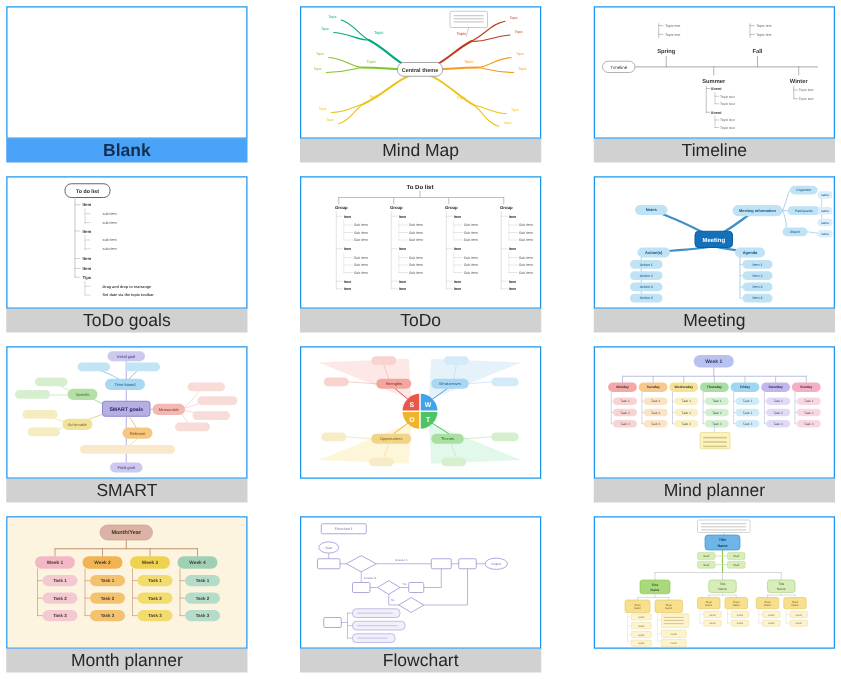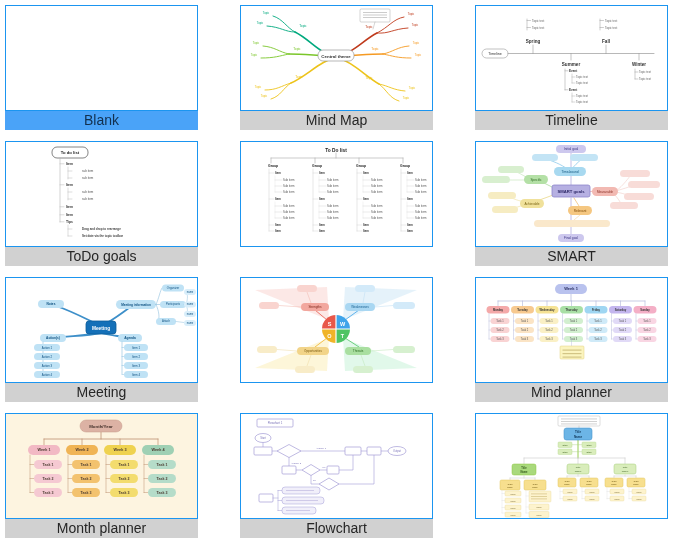--- a/index.html
+++ b/index.html
@@ -22,21 +22,21 @@
   .thumb svg{width:100%;height:100%;display:block;font-family:"Liberation Sans",sans-serif;}
   .label{
     height:19px;line-height:19px;text-align:center;
     font-size:14px;background:var(--label-bar,#d1d1d1);
     color:var(--label-text,#262626);
     white-space:nowrap;overflow:hidden;
   }
   .card.selected .label{
     background:var(--selected-bar,#4aa3f8);
     color:var(--selected-text,#12304e);
-    font-weight:normal;
+    font-weight:bold;
   }
 </style>
 </head>
 <body>
 
 <div class="grid">
 
   <div class="card selected">
     <div class="thumb"></div>
     <div class="label">Blank</div>
@@ -263,72 +263,21 @@
           <path d="M166,70 L173,70" stroke="#ccc" stroke-width="0.4" fill="none" stroke-linecap="round"></path>
           <text x="174" y="71" font-size="2.9" fill="#555" text-anchor="start" font-weight="normal">Sub item</text>
           <path d="M166,76 L173,76" stroke="#ccc" stroke-width="0.4" fill="none" stroke-linecap="round"></path>
           <text x="174" y="77" font-size="2.9" fill="#555" text-anchor="start" font-weight="normal">Sub item</text>
           <path d="M160,83 L165,83" stroke="#ccc" stroke-width="0.4" fill="none" stroke-linecap="round"></path>
           <text x="166" y="84" font-size="2.9" fill="#333" text-anchor="start" font-weight="bold">Item</text>
           <path d="M160,89 L165,89" stroke="#ccc" stroke-width="0.4" fill="none" stroke-linecap="round"></path>
           <text x="166" y="90" font-size="2.9" fill="#333" text-anchor="start" font-weight="bold">Item</text>
         </svg>
       </div>
-  </div>
-
-  <div class="card">
-    <div class="thumb">
-        <svg viewBox="0 0 191 104">
-          <path d="M95,11 L95,43" stroke="#b3ade0" stroke-width="0.8" fill="none" stroke-linecap="round"></path>
-          <path d="M95,56 L95,92" stroke="#b3ade0" stroke-width="0.8" fill="none" stroke-linecap="round"></path>
-          <rect x="80" y="3" width="30" height="8" fill="#cdc8ee" stroke="none" rx="4" stroke-width="0.5"></rect>
-          <text x="95" y="8.12" font-size="3.2" fill="#3a3380" text-anchor="middle" font-weight="normal">Initial goal</text>
-          <rect x="82" y="92" width="26" height="8" fill="#cdc8ee" stroke="none" rx="4" stroke-width="0.5"></rect>
-          <text x="95" y="97.12" font-size="3.2" fill="#3a3380" text-anchor="middle" font-weight="normal">Final goal</text>
-          <path d="M94,29 C88,24 80,20 70,17" stroke="#7ec3e8" stroke-width="0.7" fill="none" stroke-linecap="round"></path>
-          <path d="M94,29 C98,24 102,20 106,17" stroke="#7ec3e8" stroke-width="0.7" fill="none" stroke-linecap="round"></path>
-          <rect x="56" y="12" width="26" height="7" fill="#c3e4f5" stroke="none" rx="3.5" stroke-width="0.5"></rect>
-          <rect x="94" y="12" width="28" height="7" fill="#c3e4f5" stroke="none" rx="3.5" stroke-width="0.5"></rect>
-          <rect x="78" y="25" width="32" height="9" fill="#a8d9f0" stroke="none" rx="4.5" stroke-width="0.5"></rect>
-          <text x="94" y="30.62" font-size="3.2" fill="#11557e" text-anchor="middle" font-weight="normal">Time-bound</text>
-          <path d="M80,47 L62,38" stroke="#9ed48f" stroke-width="0.7" fill="none" stroke-linecap="round"></path>
-          <path d="M52,36 C46,33 42,30 36,28" stroke="#bfe3b4" stroke-width="0.6" fill="none" stroke-linecap="round"></path>
-          <path d="M52,38 C44,38 38,38 32,38" stroke="#bfe3b4" stroke-width="0.6" fill="none" stroke-linecap="round"></path>
-          <rect x="22" y="24" width="26" height="7" fill="#d8efcf" stroke="none" rx="3.5" stroke-width="0.5"></rect>
-          <rect x="6" y="34" width="28" height="7" fill="#d8efcf" stroke="none" rx="3.5" stroke-width="0.5"></rect>
-          <rect x="48" y="33" width="24" height="9" fill="#b4e0a6" stroke="none" rx="4.5" stroke-width="0.5"></rect>
-          <text x="60" y="38.62" font-size="3.2" fill="#2e6b22" text-anchor="middle" font-weight="normal">Specific</text>
-          <path d="M80,52 L58,60" stroke="#e6d27a" stroke-width="0.7" fill="none" stroke-linecap="round"></path>
-          <path d="M48,60 C40,58 36,56 30,54" stroke="#ecdf9e" stroke-width="0.6" fill="none" stroke-linecap="round"></path>
-          <path d="M48,63 C42,65 38,66 32,67" stroke="#ecdf9e" stroke-width="0.6" fill="none" stroke-linecap="round"></path>
-          <rect x="12" y="50" width="28" height="7" fill="#f6ecc2" stroke="none" rx="3.5" stroke-width="0.5"></rect>
-          <rect x="16" y="64" width="26" height="7" fill="#f6ecc2" stroke="none" rx="3.5" stroke-width="0.5"></rect>
-          <rect x="44" y="57" width="24" height="9" fill="#f0e19b" stroke="none" rx="4.5" stroke-width="0.5"></rect>
-          <text x="56" y="62.585" font-size="3.1" fill="#7a6414" text-anchor="middle" font-weight="normal">Achievable</text>
-          <path d="M112,50 L118,49" stroke="#e8a49c" stroke-width="0.7" fill="none" stroke-linecap="round"></path>
-          <path d="M140,49 C148,43 152,36 156,32" stroke="#f2cdc8" stroke-width="0.6" fill="none" stroke-linecap="round"></path>
-          <path d="M140,49 C150,46 156,44 160,42.5" stroke="#f2cdc8" stroke-width="0.6" fill="none" stroke-linecap="round"></path>
-          <path d="M140,50 C150,52 154,54 158,54.5" stroke="#f2cdc8" stroke-width="0.6" fill="none" stroke-linecap="round"></path>
-          <path d="M138,52 C142,56 144,60 146,63" stroke="#f2cdc8" stroke-width="0.6" fill="none" stroke-linecap="round"></path>
-          <rect x="144" y="28" width="30" height="7" fill="#f8dcd8" stroke="none" rx="3.5" stroke-width="0.5"></rect>
-          <rect x="152" y="39" width="32" height="7" fill="#f8dcd8" stroke="none" rx="3.5" stroke-width="0.5"></rect>
-          <rect x="148" y="51" width="30" height="7" fill="#f8dcd8" stroke="none" rx="3.5" stroke-width="0.5"></rect>
-          <rect x="134" y="60" width="28" height="7" fill="#f8dcd8" stroke="none" rx="3.5" stroke-width="0.5"></rect>
-          <rect x="116" y="45" width="26" height="9" fill="#f2b9b2" stroke="none" rx="4.5" stroke-width="0.5"></rect>
-          <text x="129" y="50.585" font-size="3.1" fill="#8a2f25" text-anchor="middle" font-weight="normal">Measurable</text>
-          <path d="M98,56 L103,64" stroke="#f0b765" stroke-width="0.7" fill="none" stroke-linecap="round"></path>
-          <path d="M104,73 L98,78" stroke="#f5d4a0" stroke-width="0.6" fill="none" stroke-linecap="round"></path>
-          <rect x="58" y="78" width="76" height="7" fill="#fae8cb" stroke="none" rx="3.5" stroke-width="0.5"></rect>
-          <rect x="92" y="64" width="24" height="9" fill="#f5c781" stroke="none" rx="4.5" stroke-width="0.5"></rect>
-          <text x="104" y="69.62" font-size="3.2" fill="#7d4a06" text-anchor="middle" font-weight="normal">Relevant</text>
-          <rect x="76" y="43" width="38" height="12" fill="#b6b0e2" stroke="#8d86cc" rx="2" stroke-width="0.8"></rect>
-          <text x="95" y="50.8" font-size="4.2" fill="#2c2766" text-anchor="middle" font-weight="bold">SMART goals</text>
-        </svg>
-      </div>
-    <div class="label">SMART</div>
+    <div class="label">ToDo</div>
   </div>
 
   <div class="card">
     <div class="thumb">
         <svg viewBox="0 0 191 104">
           <path d="M95,48 C82,42 66,33 50,28" stroke="#3d8fc9" stroke-width="1.8" fill="none" stroke-linecap="round"></path>
           <path d="M95,48 C108,42 118,33 126,28" stroke="#3d8fc9" stroke-width="1.8" fill="none" stroke-linecap="round"></path>
           <path d="M95,55 C80,58 60,58 48,60" stroke="#3d8fc9" stroke-width="1.8" fill="none" stroke-linecap="round"></path>
           <path d="M95,55 C106,58 116,58 122,60" stroke="#3d8fc9" stroke-width="1.8" fill="none" stroke-linecap="round"></path>
           <rect x="32" y="22" width="26" height="8" fill="#bfe2f5" stroke="none" rx="4" stroke-width="0.5"></rect>
@@ -384,20 +333,72 @@
           <rect x="118" y="84" width="24" height="7" fill="#bfe2f5" stroke="none" rx="3.5" stroke-width="0.5"></rect>
           <text x="130" y="88.515" font-size="2.9" fill="#0d5080" text-anchor="middle" font-weight="normal">Item 3</text>
           <path d="M116,96.5 L119,96.5" stroke="#8fc0de" stroke-width="0.5" fill="none" stroke-linecap="round"></path>
           <rect x="118" y="93" width="24" height="7" fill="#bfe2f5" stroke="none" rx="3.5" stroke-width="0.5"></rect>
           <text x="130" y="97.515" font-size="2.9" fill="#0d5080" text-anchor="middle" font-weight="normal">Item 4</text>
           <rect x="80" y="43" width="30" height="13" fill="#1470b8" stroke="#0d5d99" rx="3" stroke-width="0.8"></rect>
           <text x="95" y="51.5" font-size="4.8" fill="#fff" text-anchor="middle" font-weight="bold">Meeting</text>
         </svg>
       </div>
     <div class="label">Meeting</div>
+  </div>
+
+  <div class="card">
+    <div class="thumb">
+        <svg viewBox="0 0 191 104">
+          <path d="M95,11 L95,43" stroke="#b3ade0" stroke-width="0.8" fill="none" stroke-linecap="round"></path>
+          <path d="M95,56 L95,92" stroke="#b3ade0" stroke-width="0.8" fill="none" stroke-linecap="round"></path>
+          <rect x="80" y="3" width="30" height="8" fill="#cdc8ee" stroke="none" rx="4" stroke-width="0.5"></rect>
+          <text x="95" y="8.12" font-size="3.2" fill="#3a3380" text-anchor="middle" font-weight="normal">Initial goal</text>
+          <rect x="82" y="92" width="26" height="8" fill="#cdc8ee" stroke="none" rx="4" stroke-width="0.5"></rect>
+          <text x="95" y="97.12" font-size="3.2" fill="#3a3380" text-anchor="middle" font-weight="normal">Final goal</text>
+          <path d="M94,29 C88,24 80,20 70,17" stroke="#7ec3e8" stroke-width="0.7" fill="none" stroke-linecap="round"></path>
+          <path d="M94,29 C98,24 102,20 106,17" stroke="#7ec3e8" stroke-width="0.7" fill="none" stroke-linecap="round"></path>
+          <rect x="56" y="12" width="26" height="7" fill="#c3e4f5" stroke="none" rx="3.5" stroke-width="0.5"></rect>
+          <rect x="94" y="12" width="28" height="7" fill="#c3e4f5" stroke="none" rx="3.5" stroke-width="0.5"></rect>
+          <rect x="78" y="25" width="32" height="9" fill="#a8d9f0" stroke="none" rx="4.5" stroke-width="0.5"></rect>
+          <text x="94" y="30.62" font-size="3.2" fill="#11557e" text-anchor="middle" font-weight="normal">Time-bound</text>
+          <path d="M80,47 L62,38" stroke="#9ed48f" stroke-width="0.7" fill="none" stroke-linecap="round"></path>
+          <path d="M52,36 C46,33 42,30 36,28" stroke="#bfe3b4" stroke-width="0.6" fill="none" stroke-linecap="round"></path>
+          <path d="M52,38 C44,38 38,38 32,38" stroke="#bfe3b4" stroke-width="0.6" fill="none" stroke-linecap="round"></path>
+          <rect x="22" y="24" width="26" height="7" fill="#d8efcf" stroke="none" rx="3.5" stroke-width="0.5"></rect>
+          <rect x="6" y="34" width="28" height="7" fill="#d8efcf" stroke="none" rx="3.5" stroke-width="0.5"></rect>
+          <rect x="48" y="33" width="24" height="9" fill="#b4e0a6" stroke="none" rx="4.5" stroke-width="0.5"></rect>
+          <text x="60" y="38.62" font-size="3.2" fill="#2e6b22" text-anchor="middle" font-weight="normal">Specific</text>
+          <path d="M80,52 L58,60" stroke="#e6d27a" stroke-width="0.7" fill="none" stroke-linecap="round"></path>
+          <path d="M48,60 C40,58 36,56 30,54" stroke="#ecdf9e" stroke-width="0.6" fill="none" stroke-linecap="round"></path>
+          <path d="M48,63 C42,65 38,66 32,67" stroke="#ecdf9e" stroke-width="0.6" fill="none" stroke-linecap="round"></path>
+          <rect x="12" y="50" width="28" height="7" fill="#f6ecc2" stroke="none" rx="3.5" stroke-width="0.5"></rect>
+          <rect x="16" y="64" width="26" height="7" fill="#f6ecc2" stroke="none" rx="3.5" stroke-width="0.5"></rect>
+          <rect x="44" y="57" width="24" height="9" fill="#f0e19b" stroke="none" rx="4.5" stroke-width="0.5"></rect>
+          <text x="56" y="62.585" font-size="3.1" fill="#7a6414" text-anchor="middle" font-weight="normal">Achievable</text>
+          <path d="M112,50 L118,49" stroke="#e8a49c" stroke-width="0.7" fill="none" stroke-linecap="round"></path>
+          <path d="M140,49 C148,43 152,36 156,32" stroke="#f2cdc8" stroke-width="0.6" fill="none" stroke-linecap="round"></path>
+          <path d="M140,49 C150,46 156,44 160,42.5" stroke="#f2cdc8" stroke-width="0.6" fill="none" stroke-linecap="round"></path>
+          <path d="M140,50 C150,52 154,54 158,54.5" stroke="#f2cdc8" stroke-width="0.6" fill="none" stroke-linecap="round"></path>
+          <path d="M138,52 C142,56 144,60 146,63" stroke="#f2cdc8" stroke-width="0.6" fill="none" stroke-linecap="round"></path>
+          <rect x="144" y="28" width="30" height="7" fill="#f8dcd8" stroke="none" rx="3.5" stroke-width="0.5"></rect>
+          <rect x="152" y="39" width="32" height="7" fill="#f8dcd8" stroke="none" rx="3.5" stroke-width="0.5"></rect>
+          <rect x="148" y="51" width="30" height="7" fill="#f8dcd8" stroke="none" rx="3.5" stroke-width="0.5"></rect>
+          <rect x="134" y="60" width="28" height="7" fill="#f8dcd8" stroke="none" rx="3.5" stroke-width="0.5"></rect>
+          <rect x="116" y="45" width="26" height="9" fill="#f2b9b2" stroke="none" rx="4.5" stroke-width="0.5"></rect>
+          <text x="129" y="50.585" font-size="3.1" fill="#8a2f25" text-anchor="middle" font-weight="normal">Measurable</text>
+          <path d="M98,56 L103,64" stroke="#f0b765" stroke-width="0.7" fill="none" stroke-linecap="round"></path>
+          <path d="M104,73 L98,78" stroke="#f5d4a0" stroke-width="0.6" fill="none" stroke-linecap="round"></path>
+          <rect x="58" y="78" width="76" height="7" fill="#fae8cb" stroke="none" rx="3.5" stroke-width="0.5"></rect>
+          <rect x="92" y="64" width="24" height="9" fill="#f5c781" stroke="none" rx="4.5" stroke-width="0.5"></rect>
+          <text x="104" y="69.62" font-size="3.2" fill="#7d4a06" text-anchor="middle" font-weight="normal">Relevant</text>
+          <rect x="76" y="43" width="38" height="12" fill="#b6b0e2" stroke="#8d86cc" rx="2" stroke-width="0.8"></rect>
+          <text x="95" y="50.8" font-size="4.2" fill="#2c2766" text-anchor="middle" font-weight="bold">SMART goals</text>
+        </svg>
+      </div>
+    <div class="label">SMART</div>
   </div>
 
   <div class="card">
     <div class="thumb">
         <svg viewBox="0 0 191 104">
           <polygon points="88,42 14,12 86,9" fill="rgba(236,112,99,0.16)"></polygon>
           <polygon points="102,42 104,9 176,12" fill="rgba(93,173,226,0.16)"></polygon>
           <polygon points="88,60 14,90 86,93" fill="rgba(244,208,63,0.20)"></polygon>
           <polygon points="102,60 104,93 176,90" fill="rgba(88,214,141,0.18)"></polygon>
           <path d="M86,42 L74,32" stroke="#e8584a" stroke-width="0.8" fill="none" stroke-linecap="round"></path>

